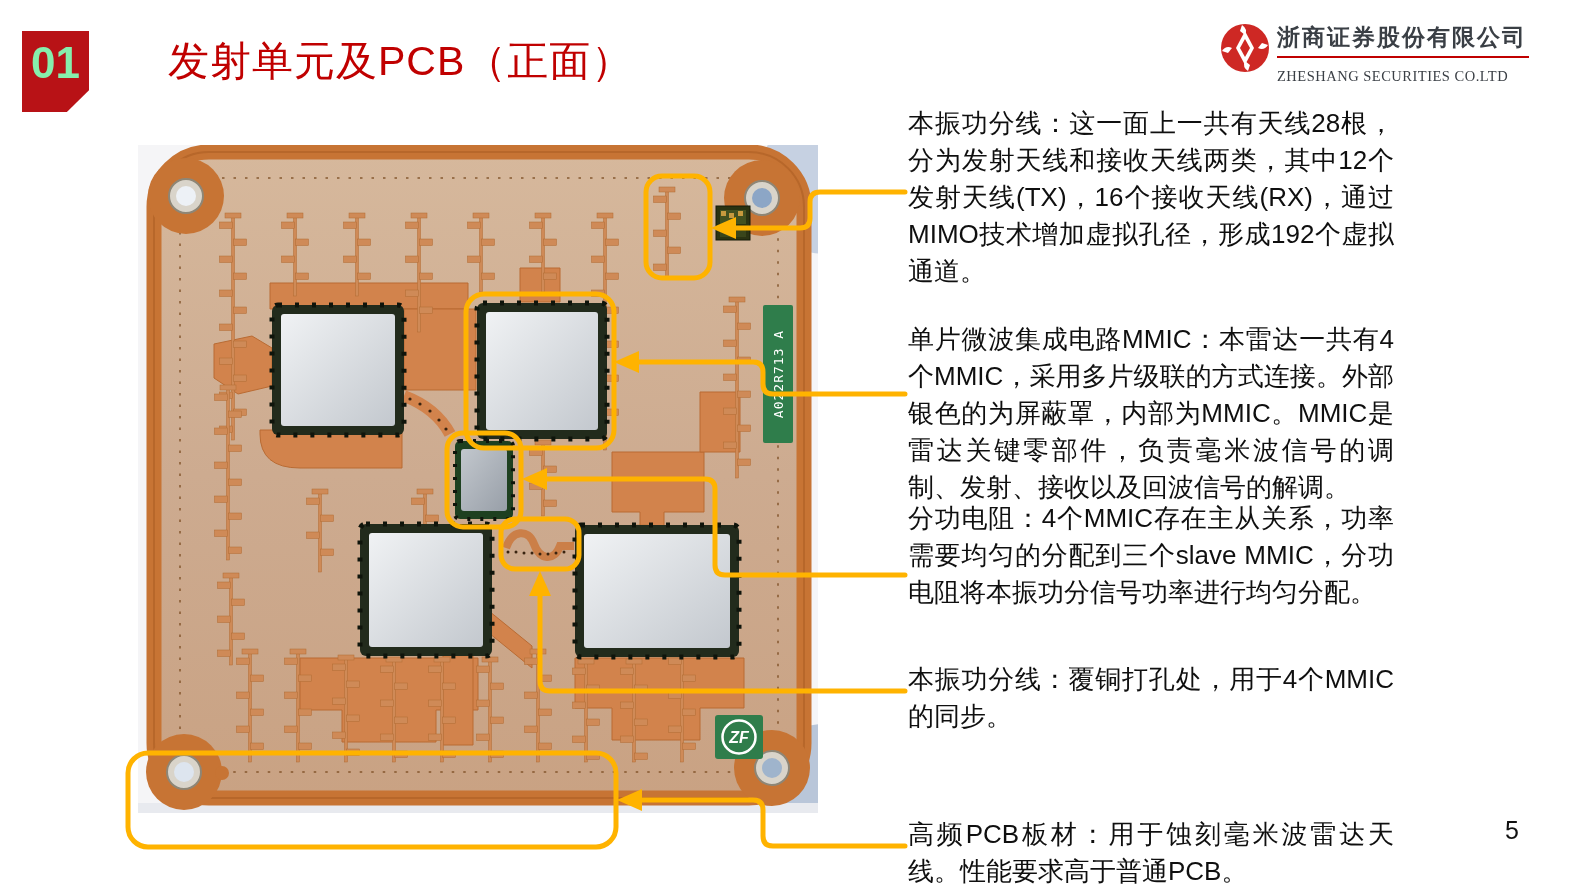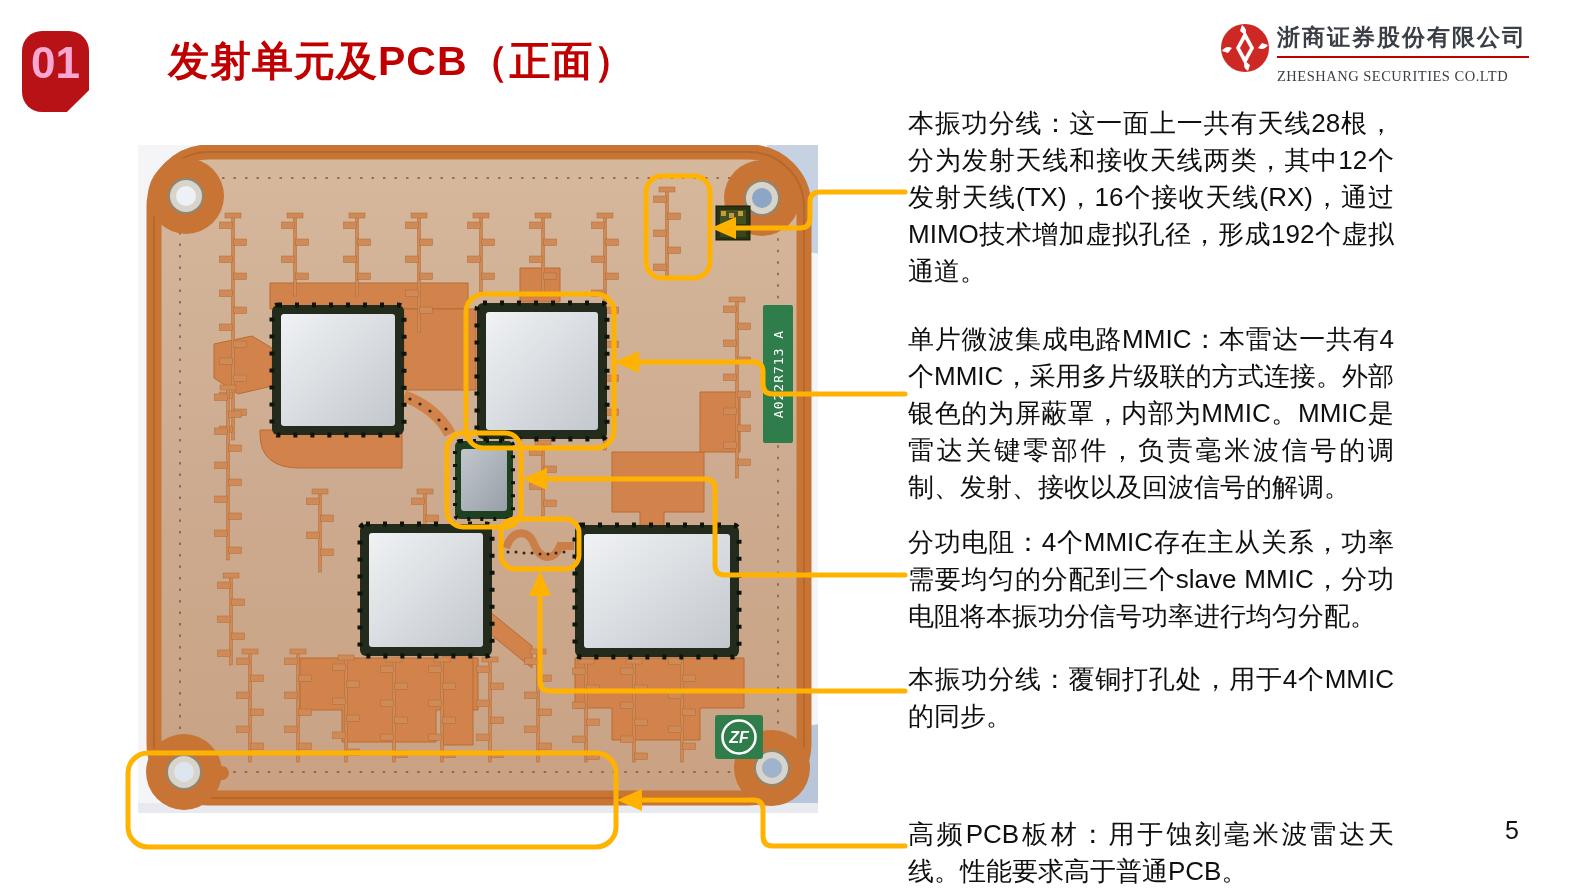--- a/index.html
+++ b/index.html
@@ -3,27 +3,26 @@
 <meta charset="utf-8">
 <style>
   html,body{margin:0;padding:0;}
   body{
     width:1587px;height:892px;position:relative;background:#ffffff;
     font-family:"Liberation Sans",sans-serif;overflow:hidden;
   }
   
   .chapter-badge{
     position:absolute;left:22px;top:31px;width:67px;height:81px;
-    background:#B81216;color:#f9a8d4;font-weight:bold;font-size:44px;
+    background:#B81216;color:#86efac;font-weight:bold;font-size:44px;
     text-align:center;line-height:64px;
     clip-path:polygon(0 0,100% 0,100% 73%,67% 100%,0 100%);
-    border-radius:20px;
   }
   .slide-title{
-    position:absolute;left:168px;top:34px;font-size:41px;font-weight:bold;
+    position:absolute;left:168px;top:34px;font-size:41px;font-weight:normal;
     color:#C00000;letter-spacing:1px;white-space:nowrap;
   }
   .logo-wrap{position:absolute;right:38px;top:20px;width:330px;height:62px;}
   .logo-mark{position:absolute;left:0;top:2px;}
   .logo-text{position:absolute;left:58px;top:2px;}
   .logo-cn{
     font-family:Liberation Mono, monospace;font-size:23px;font-weight:bold;
     color:#3A3F45;letter-spacing:2px;white-space:nowrap;
   }
   .logo-rule{width:252px;height:2px;background:#C00000;margin-top:3px;}
@@ -31,21 +30,21 @@
     font-family:"Liberation Serif",serif;font-size:14.5px;color:#3A3F45;
     letter-spacing:.5px;margin-top:10px;white-space:nowrap;
   }
   
   .figure-svg{position:absolute;left:0;top:0;}
   
   .note{
     position:absolute;left:908px;width:486px;font-size:26px;line-height:37px;
     color:#0F0F0F;text-align:justify;word-break:break-all;
   }
-  .note-1{top:105px;} .note-2{top:321px;} .note-3{top:524px;}
+  .note-1{top:105px;} .note-2{top:321px;} .note-3{top:500px;}
   .note-4{top:661px;} .note-5{top:816px;}
   .page-number{
     position:absolute;left:1505px;top:816px;font-size:25px;color:#111;
   }
 </style>
 </head>
 <body>
 
 <div class="chapter-badge">01</div>
 <div class="slide-title">发射单元及PCB（正面）</div>

